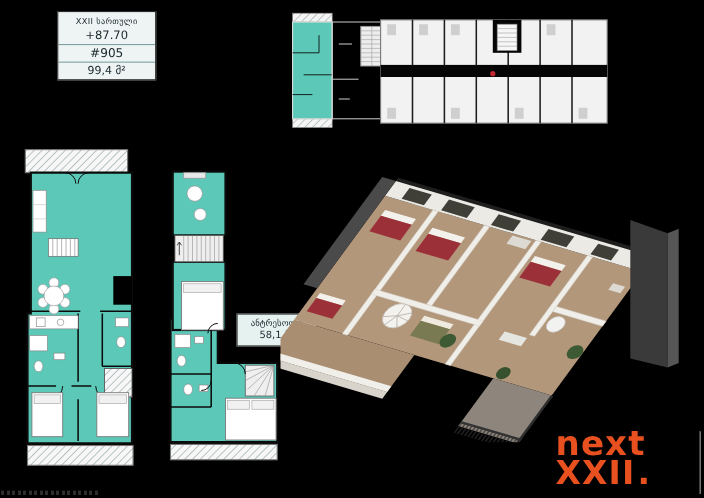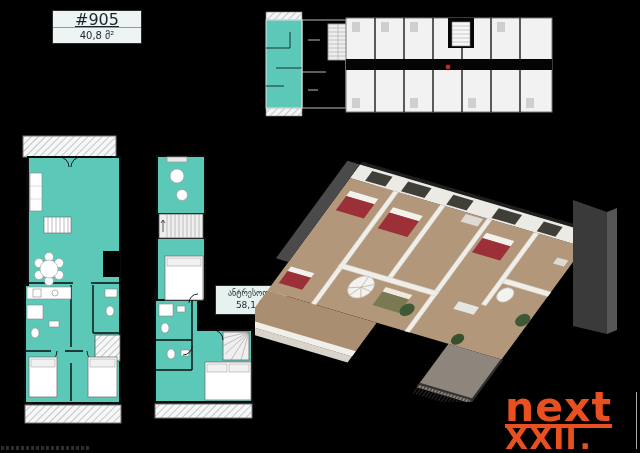--- a/index.html
+++ b/index.html
@@ -12,55 +12,59 @@
   
   .info-table{
     left:52px;top:10px;width:88px;
     background:#edf4f3;border:1.5px solid #2b2b2b;
     color:#1a262c;text-align:center;
   }
   .info-row{border-top:1px solid #7fa0a0;padding:1px 0;font-size:10px;line-height:13px;}
   .info-row:first-child{border-top:none;padding:2px 0 1px;}
   .floor-lbl{font-size:7.5px;letter-spacing:.3px;}
   .elev{font-size:10.5px;}
-  .unitno{font-size:16px;text-decoration:underline;}
+  .unitno{font-size:11px;}
   
   .mezz{
     left:215px;top:285px;width:71px;
     background:#e6f2f0;border:1.5px solid #2b2b2b;
     color:#1a262c;text-align:center;padding:2px 0 3px;
   }
   .mezz .t{font-size:8px;line-height:11px;}
   .mezz .a{font-size:9px;line-height:12px;}
   
   .logo{
     left:505px;top:392px;width:120px;
     color:var(--logo-orange,#e8511f);
     font-weight:800;line-height:.78;letter-spacing:1px;
   }
-  .logo .l1{font-size:41px;text-decoration:underline;}
+  .logo .l1{font-size:31px;}
   .logo .l2{font-size:30px;margin-top:3px;}
   .logo .dot{margin-left:2px;}
   
   .tealF{fill:var(--accent-teal,#5bc8b8);}
   .bedF{fill:var(--bed-red,#9c3038);}
   .markF{fill:var(--marker-red,#c1272d);}
   .watermark{
     left:1px;top:446px;width:88px;height:4px;opacity:.75;
     background:repeating-linear-gradient(90deg,#3d3d3d 0 3px,transparent 3px 5px);
   }
   .edge-mark{left:636px;top:392px;width:1px;height:57px;background:#cfcfcf;opacity:.8;}
   svg{display:block;}
 </style>
 </head>
 <body>
 
 <div class="abs info-table">
+  <div class="info-row">
+    <div class="floor-lbl">XXII სართული</div>
+    <div class="elev">+87.70</div>
+  </div>
   <div class="info-row unitno">#905</div>
-  <div class="info-row">40,8 მ²</div>
+  <div class="info-row">99,4 მ²</div>
 </div>
 
 <svg class="abs" style="left:262px;top:10px" width="293" height="110" viewBox="0 0 293 110">
   <defs>
     <pattern id="hC" width="5" height="5" patternUnits="userSpaceOnUse" patternTransform="rotate(45)">
       <rect width="5" height="5" fill="#f5f5f5"></rect>
         <line x1="0" y1="0" x2="0" y2="5" stroke="#97a8a8" stroke-width="1.1"></line>
     </pattern>
   </defs>
 

